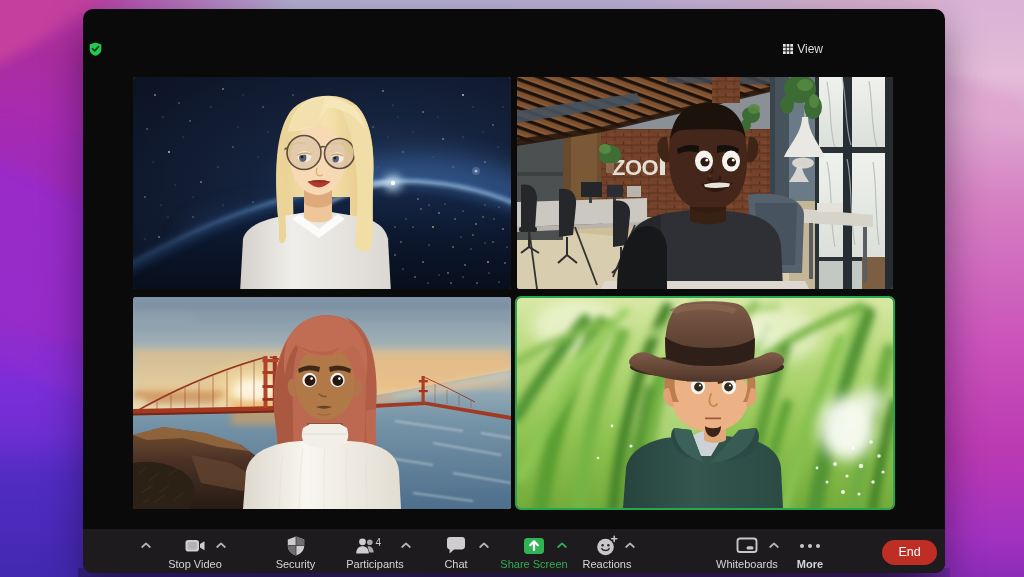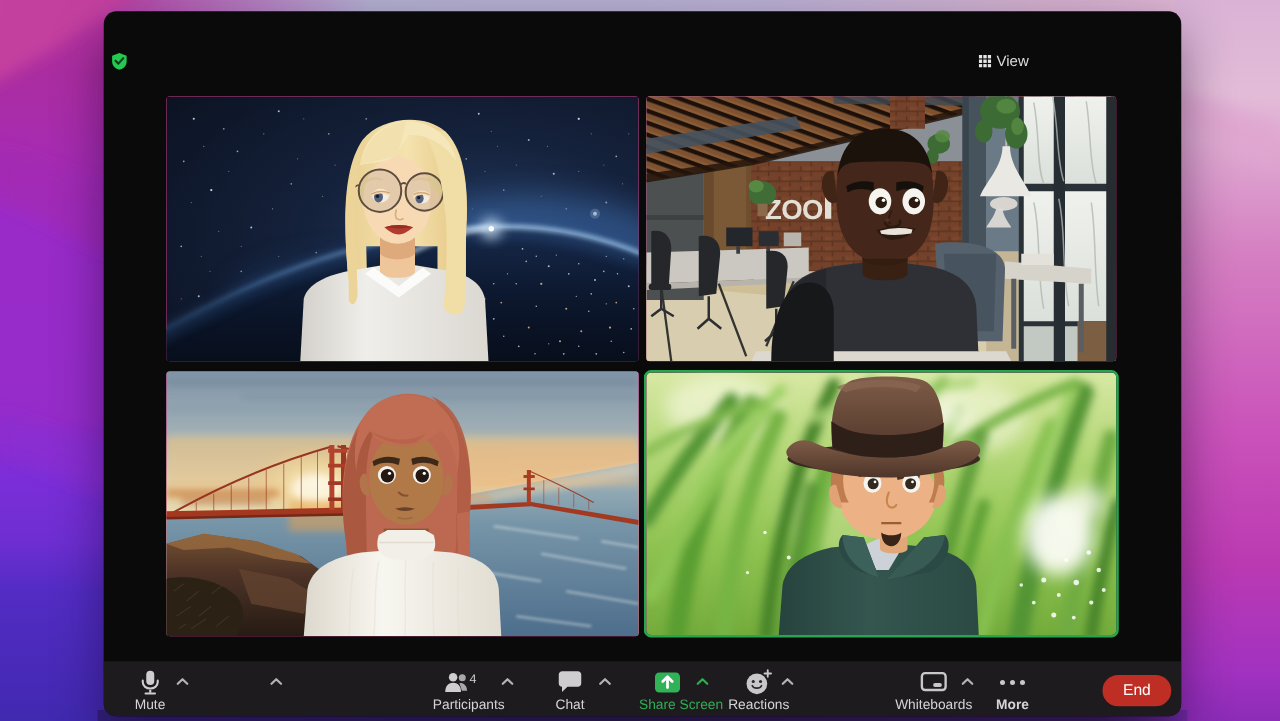--- a/index.html
+++ b/index.html
@@ -692,35 +692,44 @@
 
   <ellipse cx="190" cy="69" rx="77" ry="11.5" fill="#3c2a20"></ellipse>
   <path d="M113,61 C110,65 114,70 124,73 C146,81 166,84 192,84 C220,84 244,79 258,72 C266,68 269,63 266,59 C262,54 254,53 248,56 C234,63 214,67 192,67 C168,67 148,63 134,56 C126,52 117,55 113,61 Z" fill="url(#hatc)"></path>
   <path d="M149,60 C146,38 151,13 163,7 C173,2 213,2 223,7 C235,13 240,38 237,60 C227,65 213,68 192,68 C169,68 159,65 149,60 Z" fill="url(#hatc)"></path>
   <path d="M149,60 C160,65 172,68 192,68 C213,68 227,65 237,60 L238,40 C228,47 212,50 192,50 C170,50 158,46 148,39 Z" fill="#2e1f19"></path>
   <path d="M152,12 C166,4 206,4 220,11 L216,16 C202,10 172,10 160,16 Z" fill="#8a6852" opacity="0.7"></path>
 </g>
 </svg></div>
     </div>
     <div id="toolbar">
-      <div class="btn" style="left:-3px; width:80px;">
-        <svg class="ic" width="22" height="22" viewBox="0 0 22 22">
-          <rect x="8" y="1.5" width="6.4" height="11.5" rx="3.2" fill="#cfcdcf"></rect>
-          <path d="M5.2,9.5 L5.2,10.5 C5.2,17.5 17.2,17.5 17.2,10.5 L17.2,9.5" fill="none" stroke="#cfcdcf" stroke-width="1.7" stroke-linecap="round"></path>
-          <line x1="11.2" y1="16.8" x2="11.2" y2="19.2" stroke="#cfcdcf" stroke-width="1.7"></line>
-          <line x1="7.4" y1="19.8" x2="15" y2="19.8" stroke="#cfcdcf" stroke-width="1.6" stroke-linecap="round"></line>
-        </svg>
-        <div class="lab">Mute</div>
-      </div>
       <svg class="caret" style="left:58px;" width="10" height="6" viewBox="0 0 10 6">
           <polyline points="1.2,5 5,1.4 8.8,5" fill="none" stroke="#b4b2b4" stroke-width="1.8" stroke-linecap="round" stroke-linejoin="round"></polyline>
         </svg>
+      <div class="btn" style="left:72px; width:80px;">
+        <svg class="ic" width="22" height="22" viewBox="0 0 22 22">
+          <rect x="1.5" y="5" width="13.5" height="11.5" rx="2.8" fill="#cfcdcf"></rect>
+          <rect x="3.6" y="7" width="9.3" height="7.5" rx="1.5" fill="#b4b2b4"></rect>
+          <path d="M16,9 L20.5,6.2 L20.5,15.2 L16,12.5 Z" fill="#cfcdcf"></path>
+        </svg>
+        <div class="lab">Stop Video</div>
+      </div>
       <svg class="caret" style="left:133px;" width="10" height="6" viewBox="0 0 10 6">
           <polyline points="1.2,5 5,1.4 8.8,5" fill="none" stroke="#b4b2b4" stroke-width="1.8" stroke-linecap="round" stroke-linejoin="round"></polyline>
         </svg>
+      <div class="btn" style="left:172.5px; width:80px;">
+        <svg class="ic" width="22" height="22" viewBox="0 0 22 22">
+          <path d="M11,1.5 L19.2,4.5 L19.2,10.5 C19.2,15.5 15.8,19 11,20.5 C6.2,19 2.8,15.5 2.8,10.5 L2.8,4.5 Z" fill="#cdcbcd"></path>
+          <path d="M11,1.5 L19.2,4.5 L19.2,10.5 L11,10.5 Z" fill="#706e72"></path>
+          <path d="M11,10.5 L11,20.5 C6.2,19 2.8,15.5 2.8,10.5 Z" fill="#706e72"></path>
+          <path d="M11,1.5 L11,20.5" stroke="#3a383c" stroke-width="0.8"></path>
+          <path d="M2.8,10.5 L19.2,10.5" stroke="#3a383c" stroke-width="0.8"></path>
+        </svg>
+        <div class="lab">Security</div>
+      </div>
       <div class="btn" style="left:247px; width:90px;">
         <svg class="ic" width="30" height="22" viewBox="0 0 30 22" style="margin-left:-6px">
           <circle cx="8.5" cy="6.8" r="3.4" fill="#cfcdcf"></circle>
           <path d="M2.2,18.5 C2.2,13.5 5,11.2 8.5,11.2 C12,11.2 14.8,13.5 14.8,18.5 Z" fill="#cfcdcf"></path>
           <circle cx="15.8" cy="7.2" r="2.8" fill="#a9a7a9"></circle>
           <path d="M13.5,11.4 C16.3,11.0 19.6,12.9 19.6,17.5 L15.5,17.5" fill="#a9a7a9"></path>
           <text x="21.5" y="11" font-size="10" fill="#cfcdcf" font-family="Liberation Sans,sans-serif">4</text>
         </svg>
         <div class="lab">Participants</div>
       </div>
@@ -729,21 +738,21 @@
         </svg>
       <div class="btn" style="left:333px; width:80px;">
         <svg class="ic" width="22" height="22" viewBox="0 0 22 22">
           <path d="M2,4.8 C2,3.2 3.2,2 4.8,2 L17.2,2 C18.8,2 20,3.2 20,4.8 L20,11.6 C20,13.2 18.8,14.4 17.2,14.4 L9,14.4 L4.6,18.6 L4.6,14.4 C3.1,14.4 2,13.2 2,11.6 Z" fill="#cfcdcf"></path>
         </svg>
         <div class="lab">Chat</div>
       </div>
       <svg class="caret" style="left:396px;" width="10" height="6" viewBox="0 0 10 6">
           <polyline points="1.2,5 5,1.4 8.8,5" fill="none" stroke="#b4b2b4" stroke-width="1.8" stroke-linecap="round" stroke-linejoin="round"></polyline>
         </svg>
-      <div class="btn" style="left:406.5px; width:89px;text-align:right;">
+      <div class="btn" style="left:406.5px; width:89px;">
         <svg class="ic" width="22" height="22" viewBox="0 0 22 22">
           <rect x="1" y="3" width="20" height="16" rx="3.4" fill="#31b257"></rect>
           <path d="M11,7 L11,15" stroke="#ffffff" stroke-width="2.2" stroke-linecap="round"></path>
           <path d="M7.2,10.2 L11,6.4 L14.8,10.2" fill="none" stroke="#ffffff" stroke-width="2.2" stroke-linecap="round" stroke-linejoin="round"></path>
         </svg>
         <div class="lab" style="color:#2fad53;">Share Screen</div>
       </div>
       <svg class="caret" style="left:474px;" width="10" height="6" viewBox="0 0 10 6">
           <polyline points="1.2,5 5,1.4 8.8,5" fill="none" stroke="#2fad53" stroke-width="1.8" stroke-linecap="round" stroke-linejoin="round"></polyline>
         </svg>

